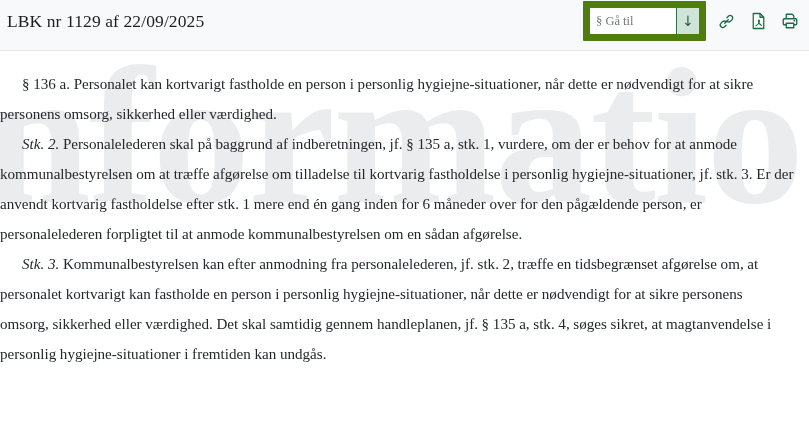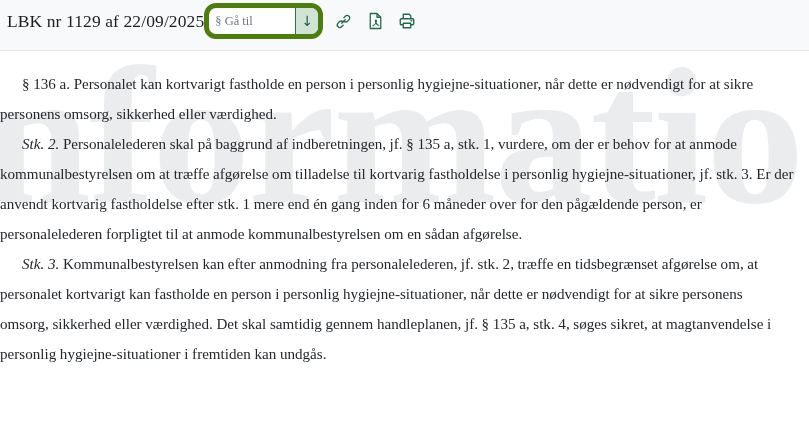--- a/index.html
+++ b/index.html
@@ -27,20 +27,21 @@
   
   .header {
     position: relative;
     z-index: 5;
     height: 51px;
     box-sizing: border-box;
     background: #f8f9fa;
     border-bottom: 1px solid #e3e6e8;
     display: flex;
     align-items: center;
+    justify-content: space-between;
     padding: 0 5px 8px 4px;
   }
 
   .doc-title {
     font-family: "Liberation Serif", "DejaVu Serif", serif;
     font-size: 17.5px;
     color: #1c1f22;
     letter-spacing: 0.1px;
     white-space: nowrap;
     padding-left: 3px;
@@ -51,22 +52,22 @@
     align-items: center;
     gap: 8px;
     padding-right: 2px;
   }
 
   
   .goto-wrap {
     display: flex;
     align-items: stretch;
     height: 26px;
-    border: 5px solid #4d7c0f;
-    border-radius: 12px;
+    border: 7px solid #4d7c0f;
+    border-radius: 1px;
     background: #ffffff;
     overflow: hidden;
   }
 
   .goto-input {
     border: 0;
     outline: none;
     background: transparent;
     width: 76px;
     padding: 0 4px 0 6px;

